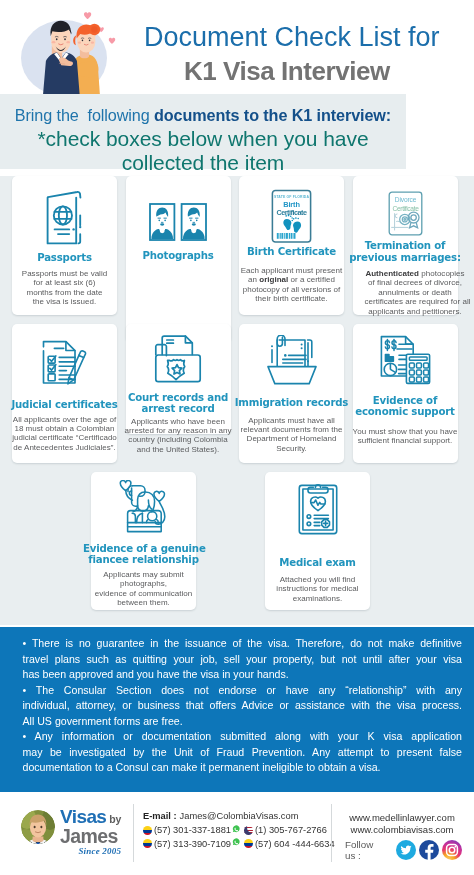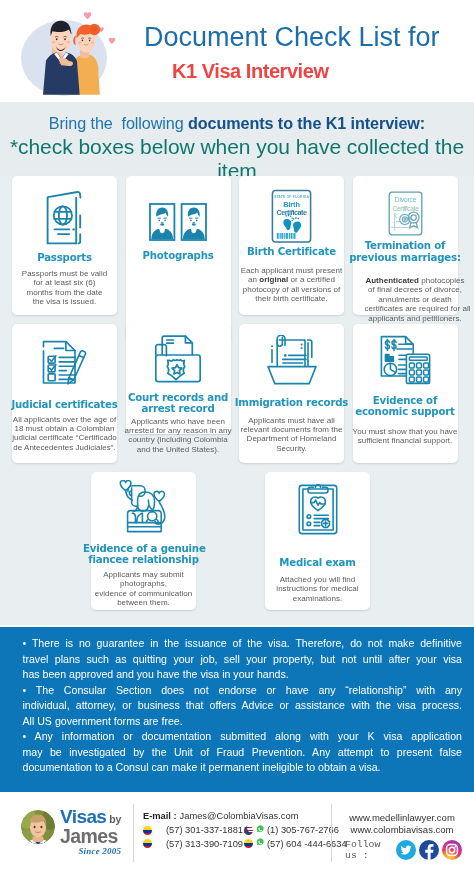--- a/index.html
+++ b/index.html
@@ -6,26 +6,26 @@
   body{width:474px;height:875px;overflow:hidden;background:#ffffff;
        font-family:"Liberation Sans",sans-serif;-webkit-font-smoothing:antialiased;}
   .page{position:relative;width:474px;height:875px;background:#ffffff;}
 
   
   .header{position:absolute;left:0;top:0;width:474px;height:101px;background:#fff;}
   .hero-illo{position:absolute;left:8px;top:2px;width:122px;height:99px;overflow:hidden;}
   .title-wrap{position:absolute;left:144px;top:24px;width:330px;}
   .title1{font-family:"Liberation Sans",sans-serif;font-size:27px;font-weight:400;
           color:#1b6eab;letter-spacing:0px;line-height:26px;white-space:nowrap;}
-  .title2{font-family:"Liberation Sans",sans-serif;font-size:20px;font-weight:700;
-          color:#ef4444;letter-spacing:-0.45px;line-height:32px;white-space:nowrap;
-          margin-top:5px;margin-left:28px;}
+  .title2{font-family:"Liberation Sans",sans-serif;font-size:26px;font-weight:700;
+          color:#737373;letter-spacing:-0.45px;line-height:32px;white-space:nowrap;
+          margin-top:5px;margin-left:40px;}
 
   
-  .banner{position:absolute;left:0;top:102px;width:474px;height:75px;
+  .banner{position:absolute;left:0;top:94px;width:406px;height:75px;
           background:#e7edef;text-align:center;}
   .banner .l1{font-family:"Liberation Sans",sans-serif;font-size:16.2px;color:#1f74ab;
               padding-top:11.5px;letter-spacing:-0.1px;}
   .banner .l1 b{font-weight:700;color:#14508a;}
   .banner .l1 span{white-space:pre;}
   .banner .l2{font-family:"Liberation Sans",sans-serif;font-size:21px;color:#0f766e;
               margin-top:2px;letter-spacing:-0.05px;}
 
   
   .grid-area{position:absolute;left:0;top:176px;width:474px;height:449px;background:#e9eef0;}
@@ -63,38 +63,38 @@
   .bl2{font-family:"Liberation Sans",sans-serif;font-weight:700;font-size:19.5px;
        color:#6d6e70;letter-spacing:-0.6px;line-height:17px;margin-top:1px;white-space:nowrap;}
   .bl3{font-family:Liberation Serif, serif;font-style:italic;font-weight:700;font-size:9px;
        color:#1f6fb5;letter-spacing:0.2px;text-align:right;margin-top:1px;}
 
   .contact{position:absolute;left:143px;top:19px;}
   .email{font-family:"Liberation Sans",sans-serif;font-size:9.3px;color:#333;white-space:nowrap;}
   .elab{font-weight:700;color:#222;}
   .eval{margin-left:3px;color:#333;}
   .phones{position:relative;width:192px;margin-top:4px;}
-  .prow{position:absolute;display:flex;align-items:center;white-space:nowrap;gap:12px;}
+  .prow{position:absolute;display:flex;align-items:center;white-space:nowrap;}
   .prow:nth-child(1){left:0;top:0;}
   .prow:nth-child(2){left:101px;top:0;}
   .prow:nth-child(3){left:0;top:13.5px;}
   .prow:nth-child(4){left:101px;top:13.5px;}
   .flag{width:9px;height:9px;border-radius:50%;display:inline-block;flex:0 0 9px;margin-right:2px;}
   .flag.co{background:linear-gradient(#fcd116 0 50%,#003893 50% 75%,#ce1126 75% 100%);}
   .flag.us{background:linear-gradient(#fff 0 12%,#b22234 12% 26%,#fff 26% 40%,#b22234 40% 54%,#fff 54% 68%,#b22234 68% 82%,#fff 82% 100%);
            box-shadow:inset 4px -3px 0 -1px #3c3b6e;}
   .pnum{font-family:"Liberation Sans",sans-serif;font-size:9.3px;color:#333;}
   .wa{width:8px;height:8px;display:inline-block;line-height:0;
       margin-left:0.5px;align-self:flex-start;margin-top:-0.5px;}
 
   .webs{position:absolute;left:339px;top:20px;width:126px;}
   .w1,.w2{font-family:"Liberation Sans",sans-serif;font-size:9.5px;color:#333;
           text-align:center;line-height:12.2px;white-space:nowrap;}
   .follow{display:flex;align-items:center;margin-top:3px;margin-left:6px;}
-  .flab{font-family:Liberation Mono, monospace;font-size:9.8px;color:#5a5a5a;margin-right:12px;}
+  .flab{font-family:Liberation Sans, sans-serif;font-size:9.8px;color:#5a5a5a;margin-right:12px;}
   .soc{width:20px;height:20px;display:inline-block;margin-right:3px;line-height:0;}
 </style>
 </head>
 <body>
 
 <div class="page">
 
   <div class="header">
     <div class="hero-illo">
       <svg viewBox="0 0 122 99" width="122" height="99">
@@ -275,21 +275,21 @@
         <circle cx="16.8" cy="28.4" r="0.85"></circle>
         </g>
         <g fill="none" stroke="#6fa8bd" stroke-width="1.3">
         <circle cx="25.6" cy="26.6" r="5.4"></circle>
         <circle cx="25.6" cy="26.6" r="2.7"></circle>
         <path d="M23.0 31.4 l-1.4 5.4 l4.0 -2.0 l4.0 2.0 l-1.4 -5.4"></path>
         </g>
         </svg>
       </div>
       <div class="card-title" style="top:64px;">Termination of<br>previous marriages:</div>
-      <div class="card-body" style="top:100px;padding-left:20px;"><b>Authenticated</b> photocopies<br>of final decrees of divorce,<br>annulments or death<br>certificates are required for all<br>applicants and petitioners.</div>
+      <div class="card-body" style="top:93px;padding-left:20px;"><b>Authenticated</b> photocopies<br>of final decrees of divorce,<br>annulments or death<br>certificates are required for all<br>applicants and petitioners.</div>
     </div>
     <div class="card" style="left:12px;top:148px;width:105px;height:139px;">
       <div class="icon-box" style="top:12px;height:52px;">
         <svg viewBox="0 0 46 46" width="46" height="46">
         <g fill="none" stroke="#1a84ad" stroke-width="1.65" stroke-linecap="round" stroke-linejoin="round">
         <path d="M1.5 7.8 V2.6 h22.5 L33.0 11.6 V44.0 H1.5 V11.8"></path>
         <path d="M23.9 2.7 V11.5 H32.8"></path>
         <path d="M12.4 9.4 H21.6"></path>
         </g>
         <rect x="6.2" y="17.200000000000003" width="6.9" height="6.9" rx="0.8" fill="none" stroke="#1a84ad" stroke-width="1.65"></rect>

